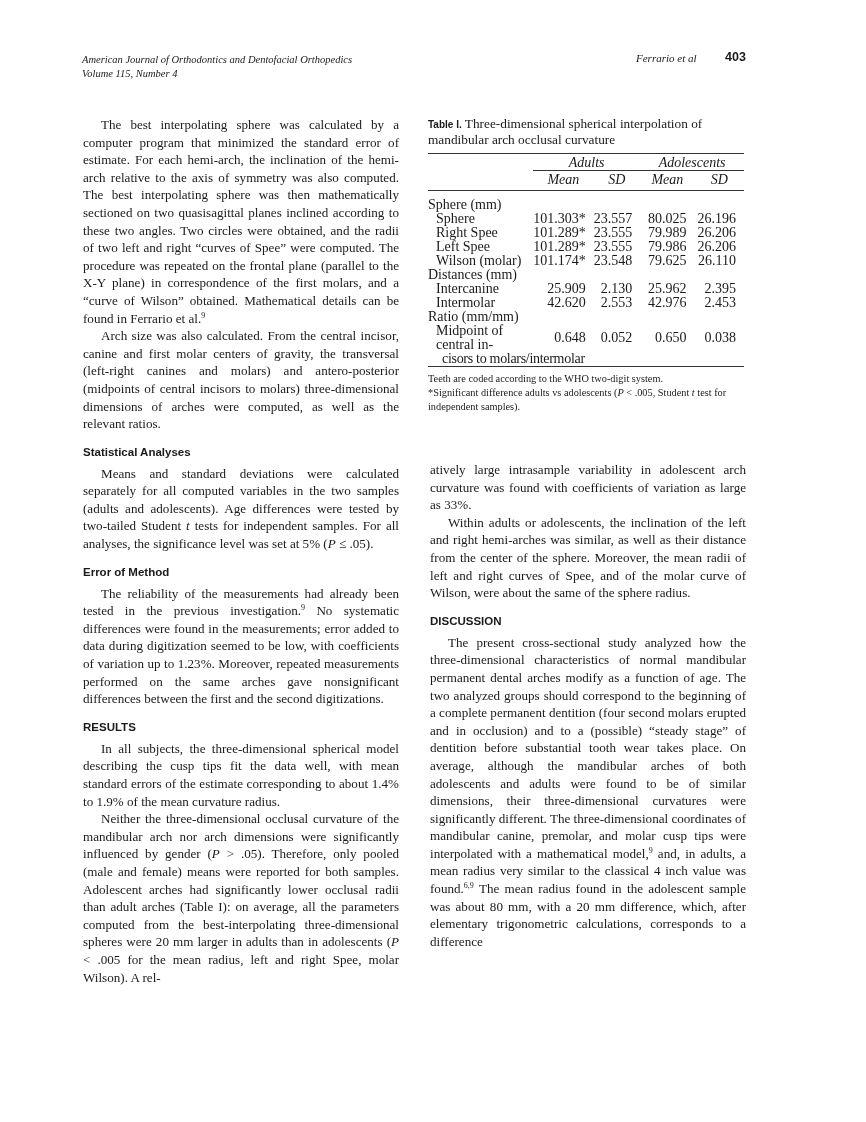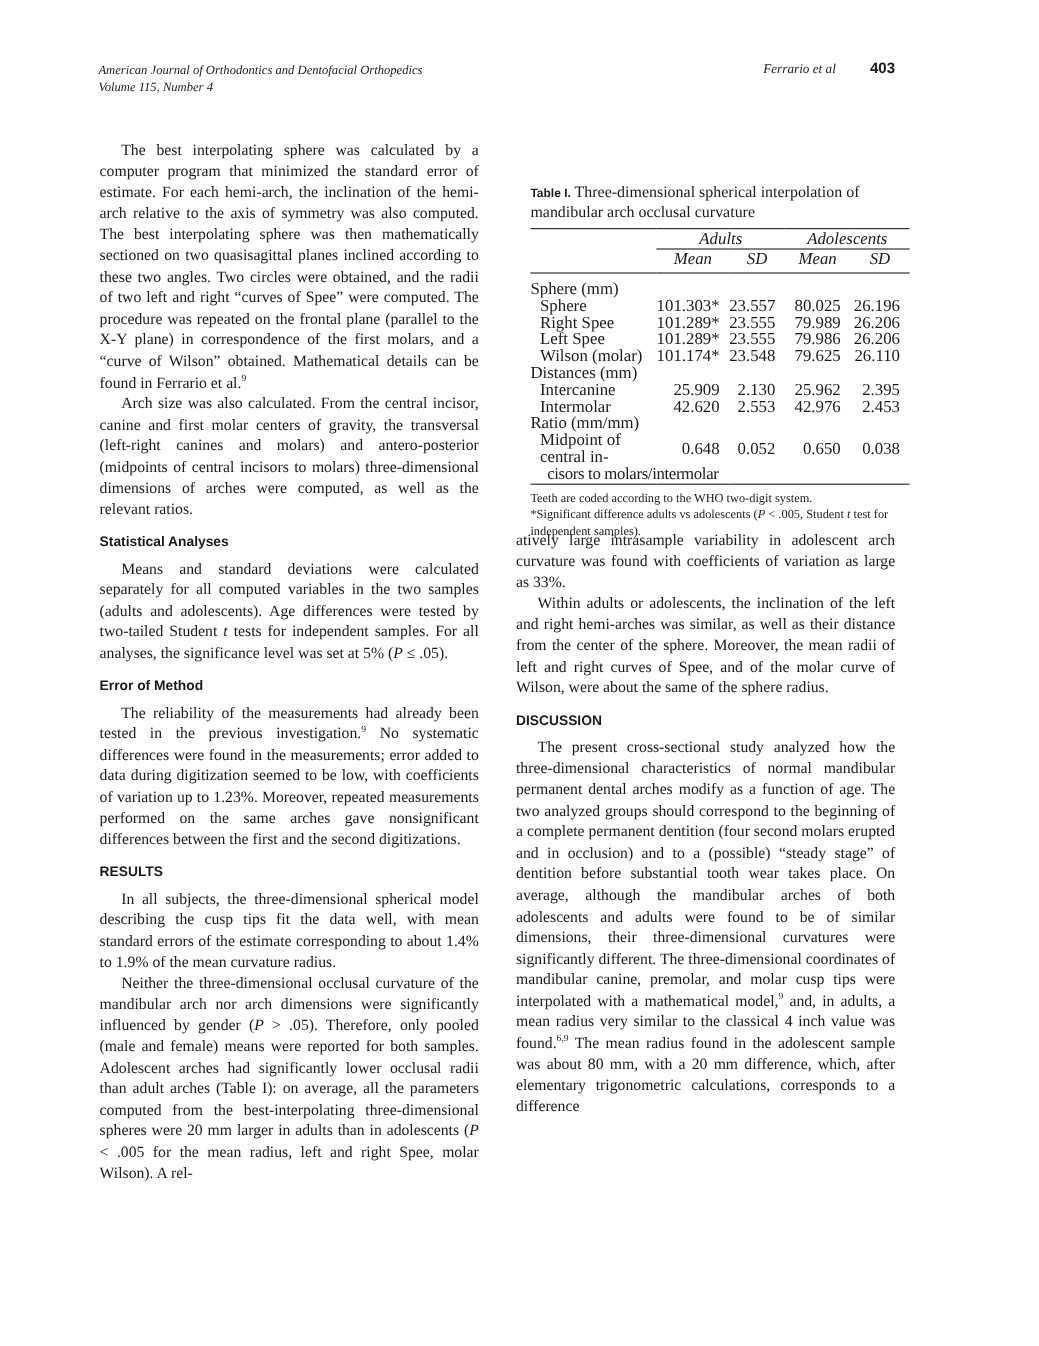--- a/index.html
+++ b/index.html
@@ -4,24 +4,24 @@
 <style>
   html, body { margin: 0; padding: 0; background: #ffffff; }
   body { width: 866px; height: 1122px; position: relative; overflow: hidden; color: #1a1a1a; font-family: "Liberation Serif", serif; }
   .hdr-left { position: absolute; left: 82px; top: 53px; font-size: 10.5px; font-style: italic; line-height: 14px; }
   .hdr-right { position: absolute; left: 636px; top: 52px; font-size: 11px; font-style: italic; }
   .hdr-page { position: absolute; left: 725px; top: 50px; font-size: 12.5px; font-weight: bold; font-family: "Liberation Sans", sans-serif; }
   .col { position: absolute; width: 316px; font-size: 13.1px; line-height: 17.6px; text-align: justify; }
   .col-left { left: 83px; top: 116px; }
   .col-right { left: 430px; top: 441px; }
   .col p { margin: 0; text-indent: 18px; }
-  .col p.noind { text-indent: 0; }
+  .col p.noind { text-indent: 0; margin-top: 20px; }
   .col h3 { font-family: "Liberation Sans", sans-serif; font-size: 11.5px; font-weight: bold; margin: 11px 0 5px 0; line-height: 16px; }
   sup { font-size: 8px; line-height: 0; }
-  .table-wrap { position: absolute; left: 442px; top: 116px; width: 316px; margin-top: 36px; }
+  .table-wrap { position: absolute; left: 428px; top: 116px; width: 316px; }
   .tcap { font-size: 13.3px; line-height: 15px; margin: 0 0 6px 0; }
   .tcap b { font-family: "Liberation Sans", sans-serif; font-size: 10px; }
   table { border-collapse: collapse; width: 100%; font-size: 14px; line-height: 14px; }
   td, th { padding: 0; font-weight: normal; }
   .rule-top { border-top: 1.2px solid #333; }
   .grp th { font-style: italic; text-align: center; padding-top: 2px; }
   .grp .ul { border-bottom: 1px solid #333; }
   .sub th { font-style: italic; text-align: center; padding: 2px 0 3px 0; }
   .rule-mid td { border-top: 1.6px solid #333; height: 7px; }
   .sec td { padding-top: 0; }

